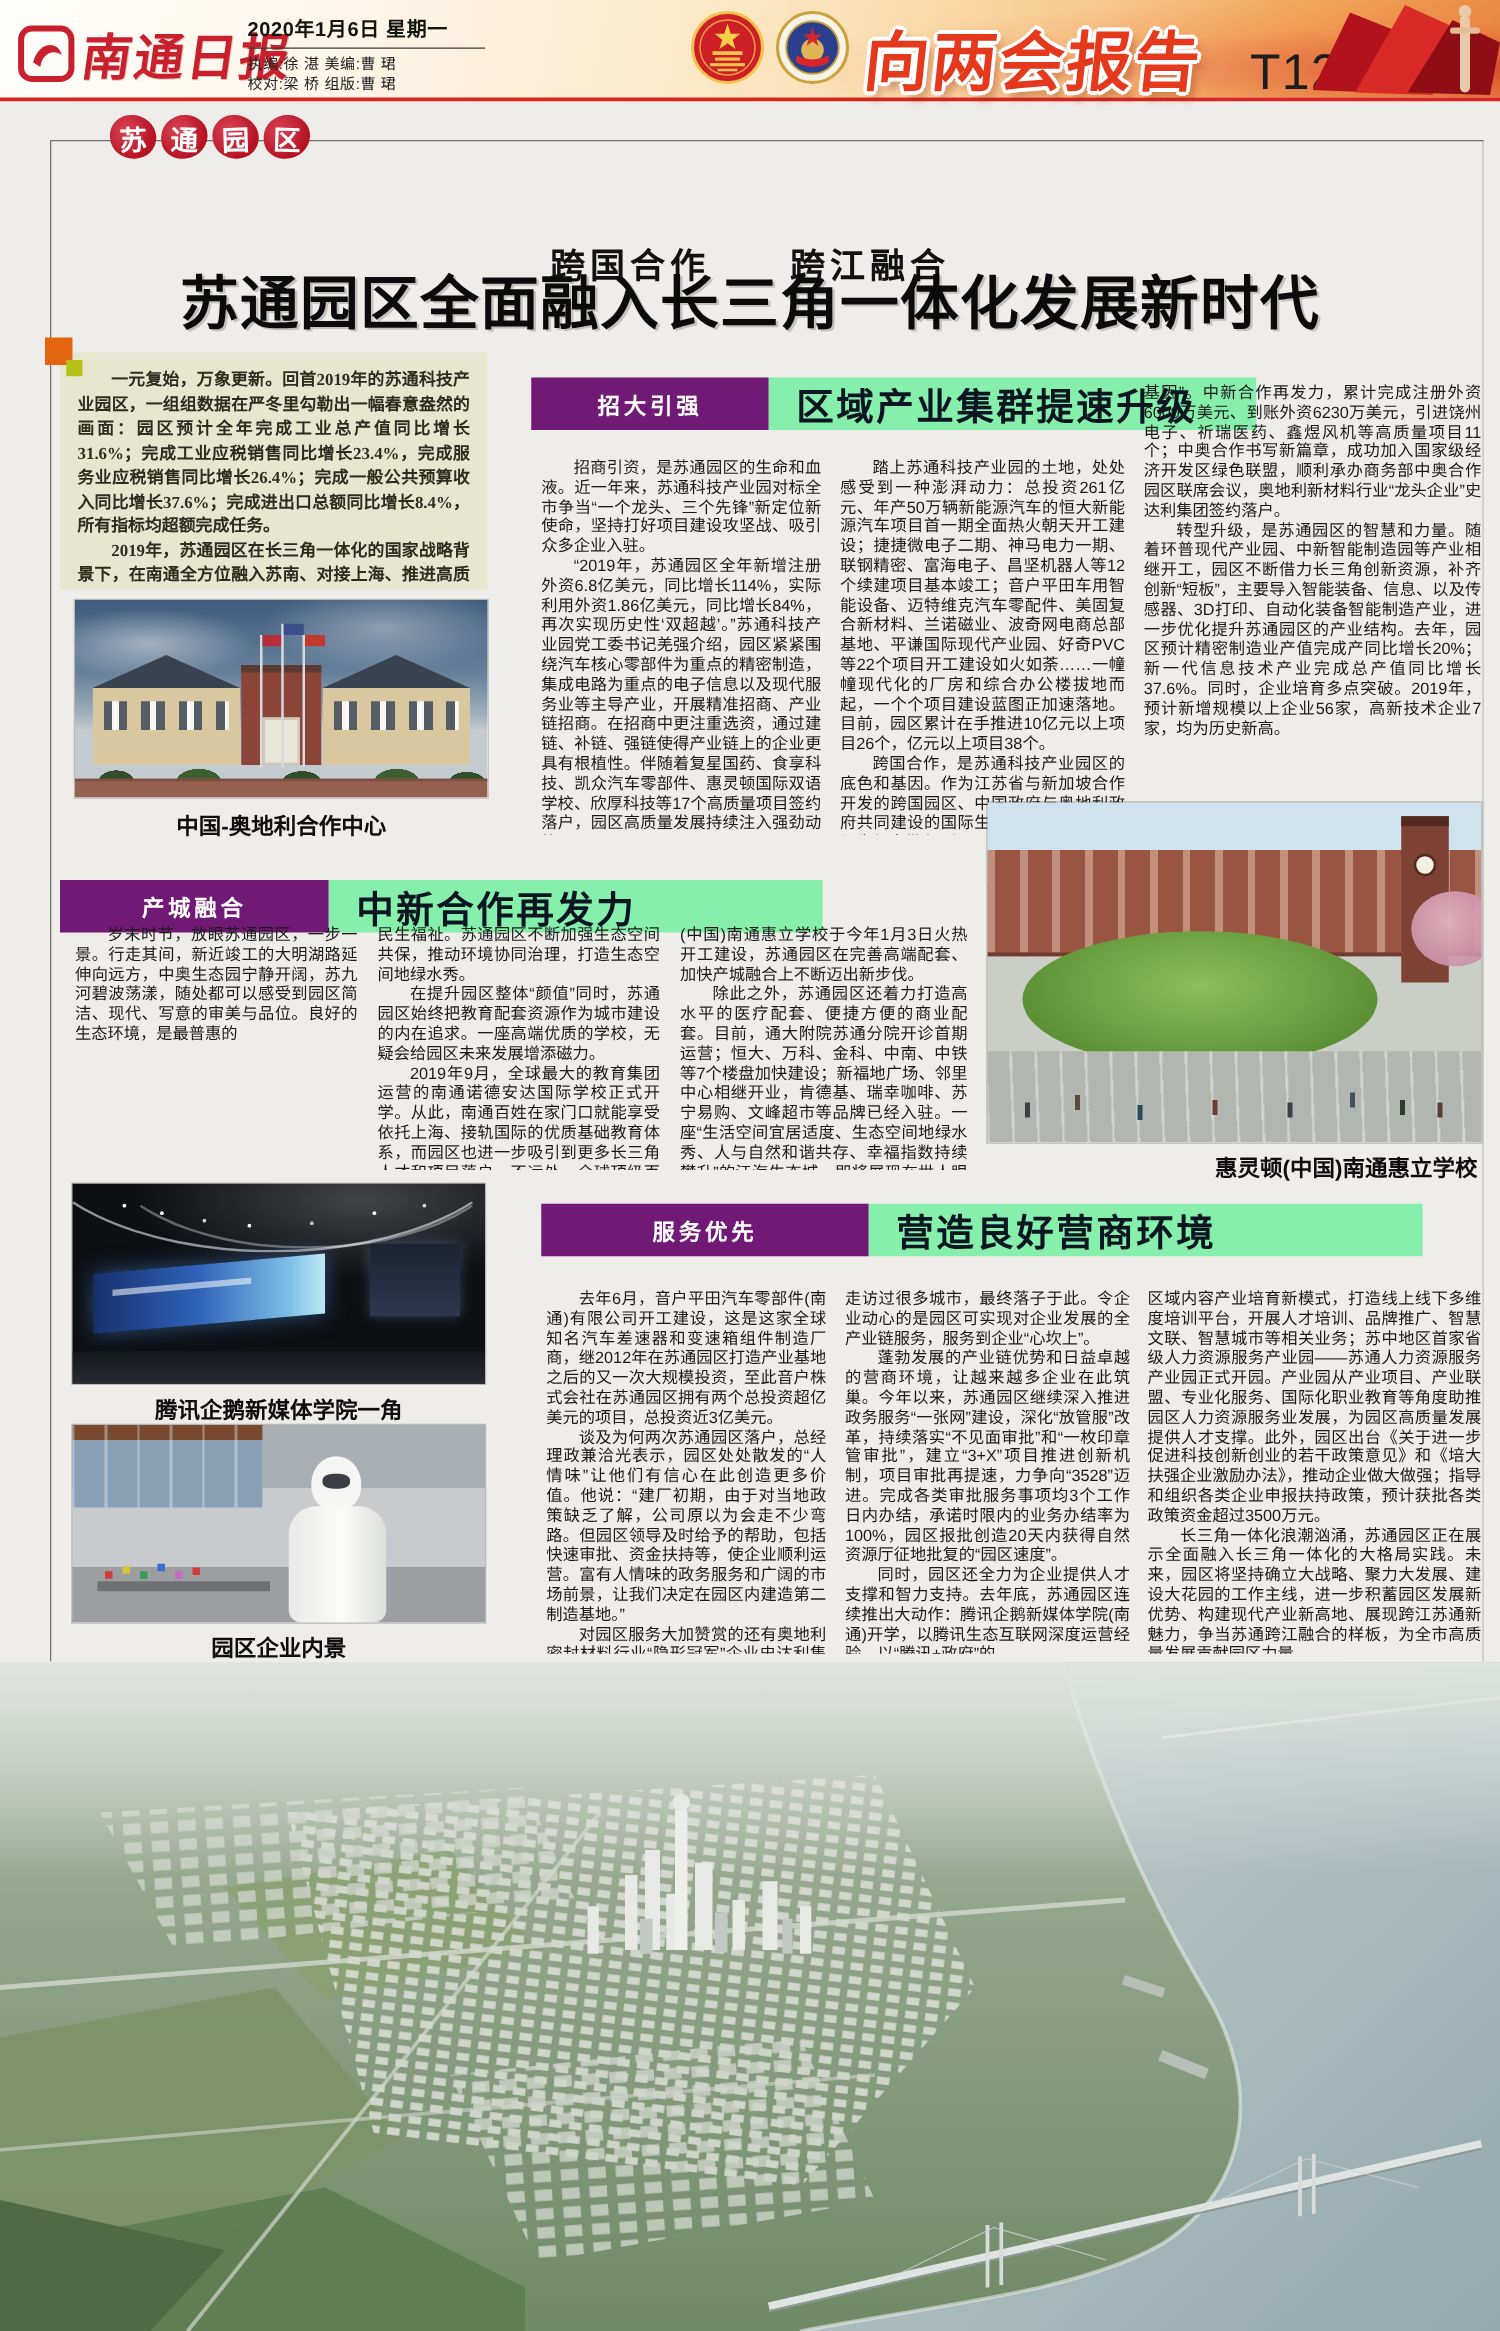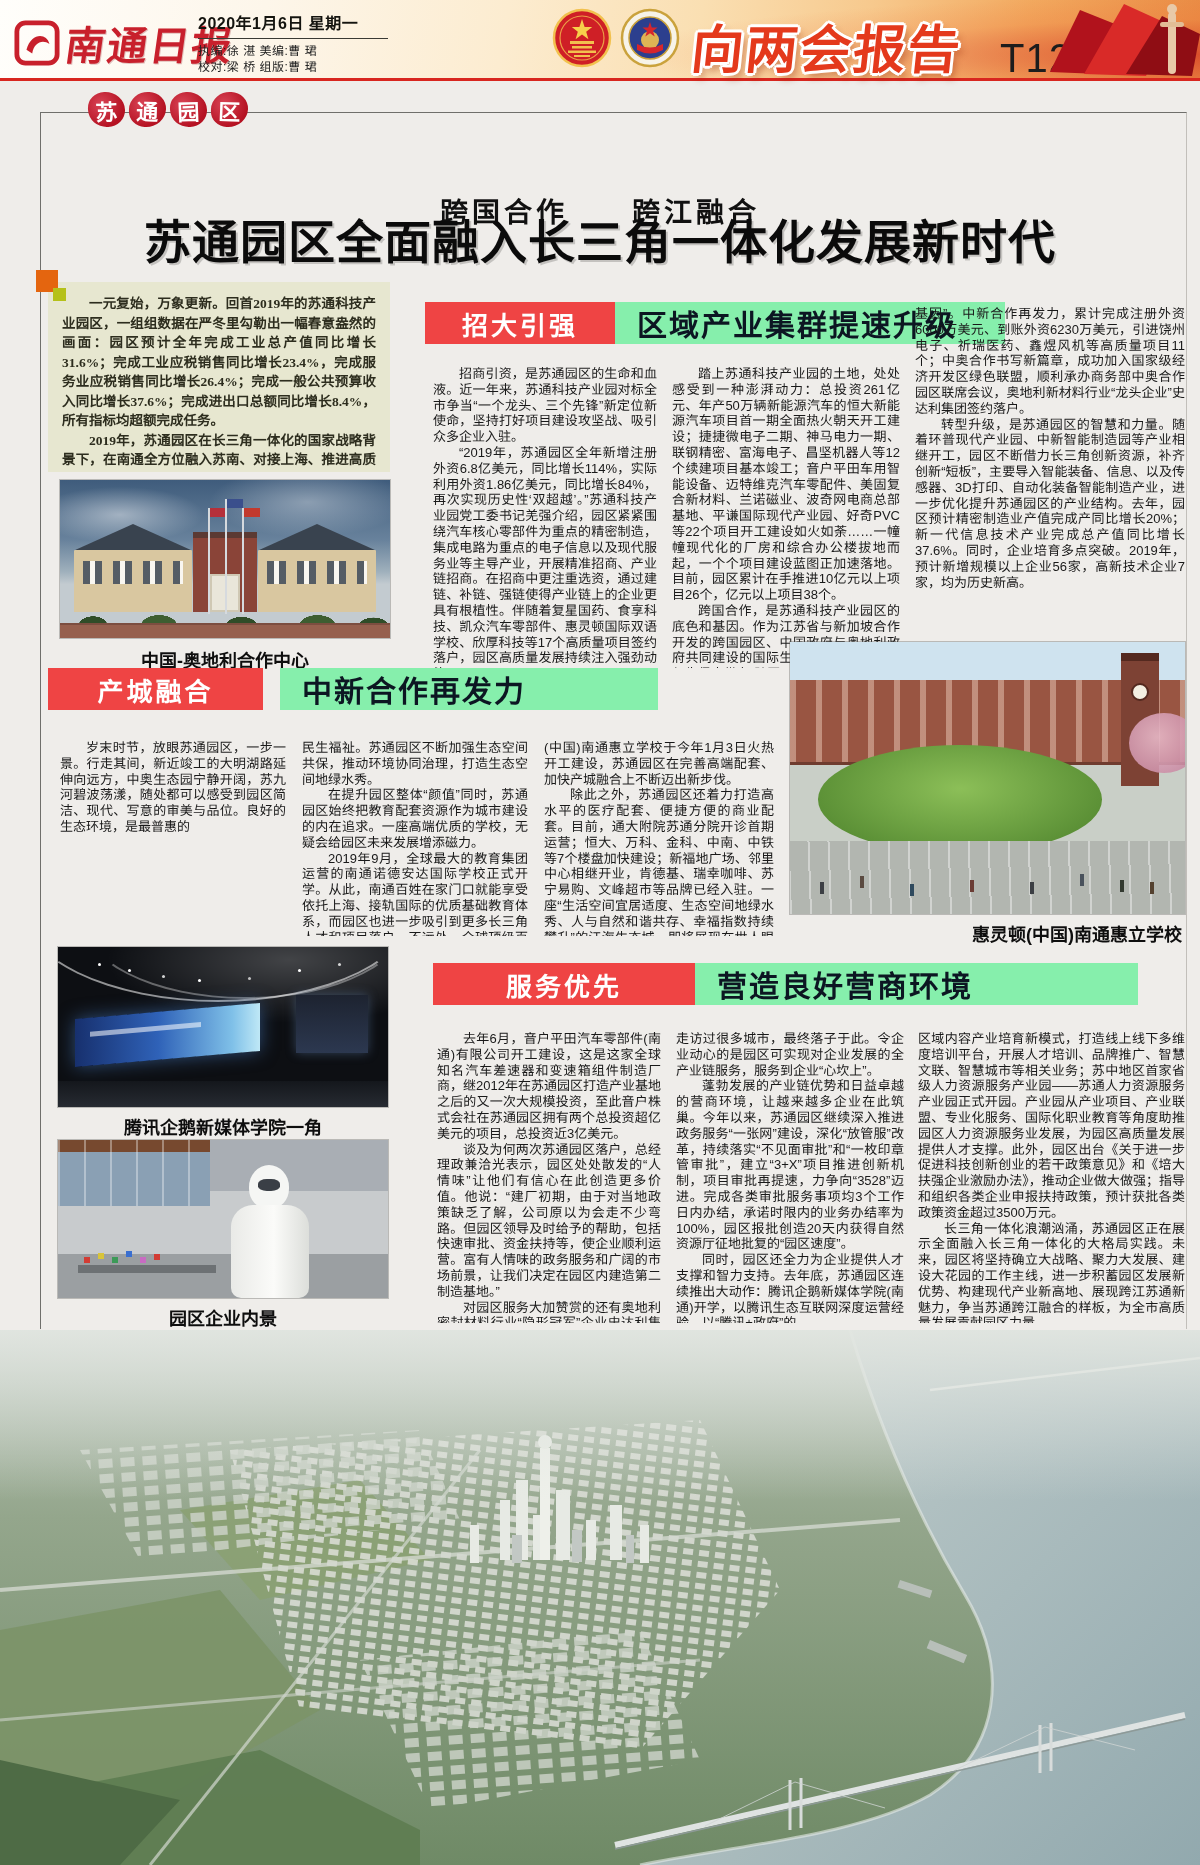--- a/index.html
+++ b/index.html
@@ -43,22 +43,22 @@
   
   .intro{position:absolute;left:48px;top:282px;width:342px;height:190px;background:#e7e7d0;
         padding:12px 14px;box-sizing:border-box;overflow:hidden;}
   .intro p{margin:0;font-family:"Liberation Serif",serif;font-weight:600;font-size:13.5px;line-height:19.5px;
         color:#2d2d1e;text-align:justify;text-indent:2em;}
   .sq{position:absolute;z-index:2;}
   .sq-o{left:36px;top:270px;width:22px;height:22px;background:#e4650f;}
   .sq-g{left:53px;top:288px;width:13px;height:13px;background:#b5c119;}
   
   .shead{position:absolute;display:flex;height:42px;}
-  .shead .tag{display:flex;align-items:center;justify-content:center;background:#ef4444;color:#fff;
-        font-size:26px;font-weight:900;letter-spacing:3px;}
+  .shead .tag{display:flex;align-items:center;justify-content:center;background:#701a75;color:#fff;
+        font-size:18px;font-weight:900;letter-spacing:3px;}
   .shead .stitle{flex:1;display:flex;align-items:center;background:#86efac;color:#0c1622;
         font-size:30px;font-weight:900;letter-spacing:2px;padding-left:22px;}
   
   .col{position:absolute;overflow:hidden;}
   .col p{margin:0;font-size:13px;line-height:15.8px;text-align:justify;text-indent:2em;color:#191919;}
   .col p.cont{text-indent:0;}
   
   .cap{position:absolute;font-size:18px;font-weight:bold;color:#0e0e0e;}
   
   .photo{position:absolute;overflow:hidden;box-shadow:0 0 0 1px rgba(90,90,85,.35);}
@@ -243,21 +243,21 @@
     <div class="sc-tower">
         <div class="sc-clock"></div>
       </div>
     <div class="sc-lawn"></div>
     <div class="sc-plaza"></div>
     <div class="sc-people"></div>
     <div class="sc-tree"></div>
   </figure>
   <div class="cap" style="left:790px;top:920px;width:392px;text-align:right;">惠灵顿(中国)南通惠立学校</div>
 
-  <div class="shead" style="left:48px;top:668px;width:610px;gap:17px;">
+  <div class="shead" style="left:48px;top:704px;width:610px;">
     <span class="tag" style="width:215px;">产城融合</span>
     <span class="stitle">中新合作再发力</span>
   </div>
   <div class="col" style="left:60px;top:740px;width:226px;height:196px;">
     <p>岁末时节，放眼苏通园区，一步一景。行走其间，新近竣工的大明湖路延伸向远方，中奥生态园宁静开阔，苏九河碧波荡漾，随处都可以感受到园区简洁、现代、写意的审美与品位。良好的生态环境，是最普惠的</p>
   </div>
   <div class="col" style="left:302px;top:740px;width:226px;height:196px;">
     <p class="cont">民生福祉。苏通园区不断加强生态空间共保，推动环境协同治理，打造生态空间地绿水秀。</p>
     <p>在提升园区整体“颜值”同时，苏通园区始终把教育配套资源作为城市建设的内在追求。一座高端优质的学校，无疑会给园区未来发展增添磁力。</p>
     <p>2019年9月，全球最大的教育集团运营的南通诺德安达国际学校正式开学。从此，南通百姓在家门口就能享受依托上海、接轨国际的优质基础教育体系，而园区也进一步吸引到更多长三角人才和项目落户。不远处，全球顶级百年名校惠灵顿运营的惠灵顿</p>

